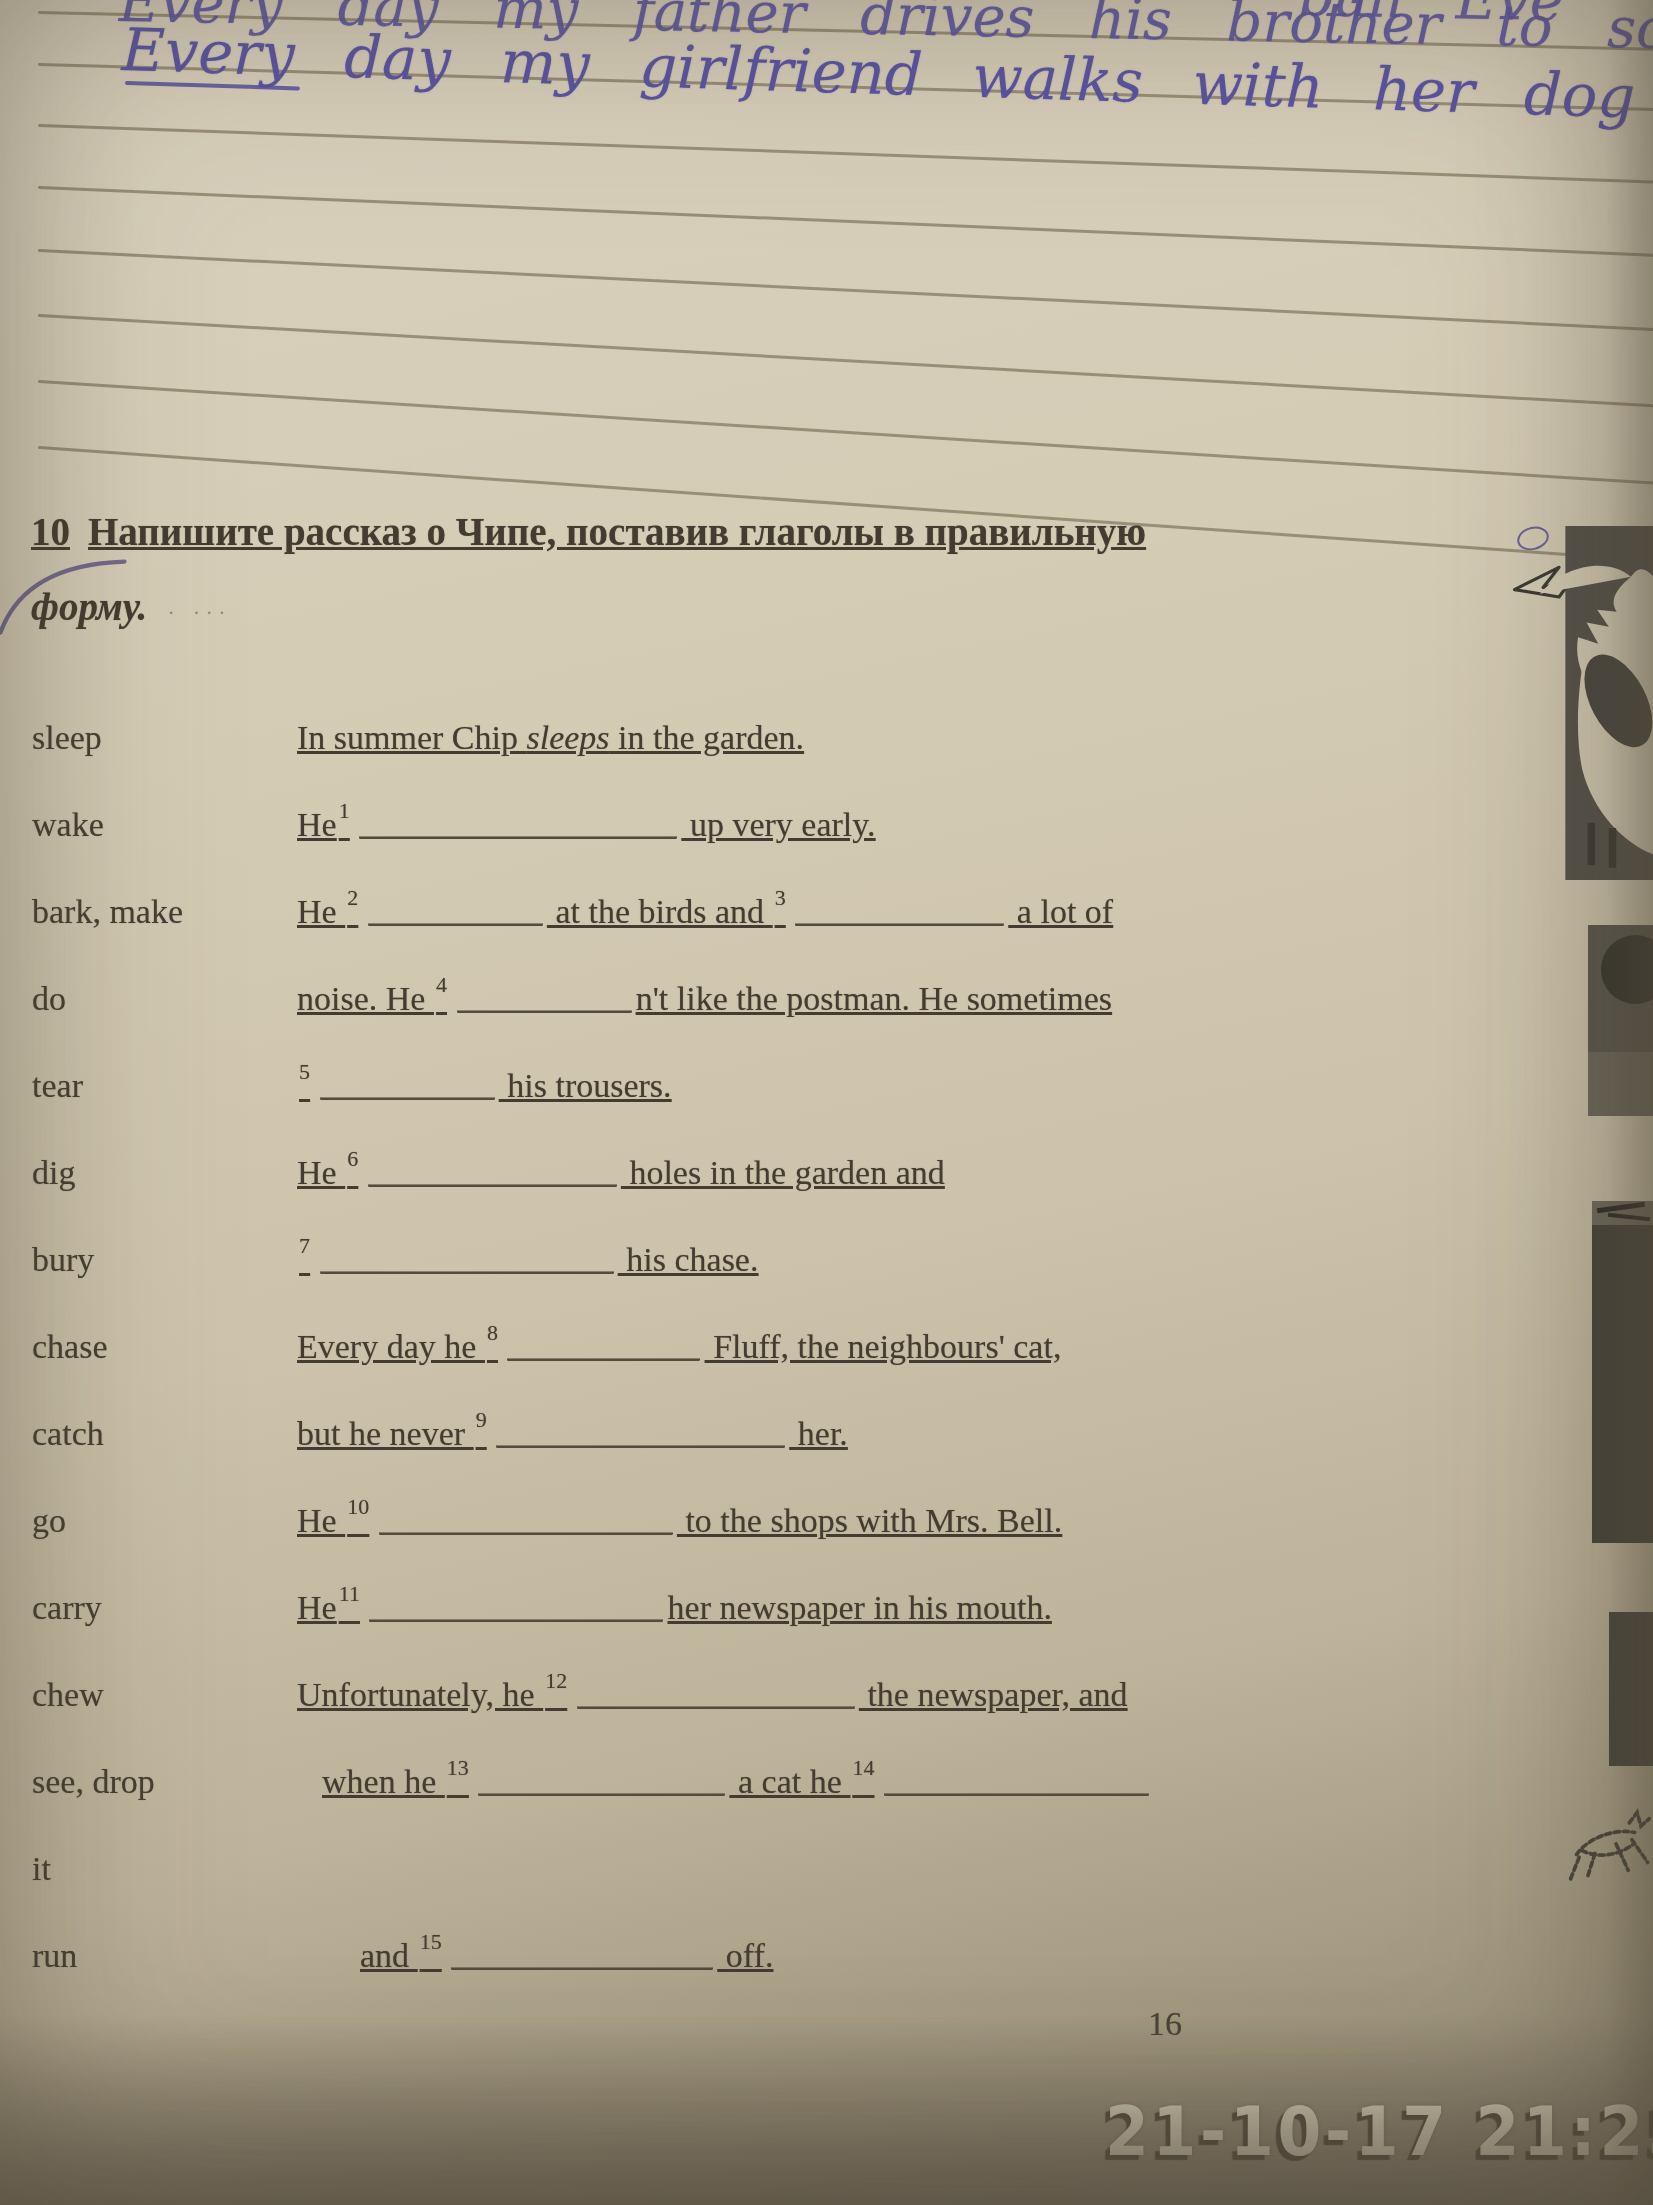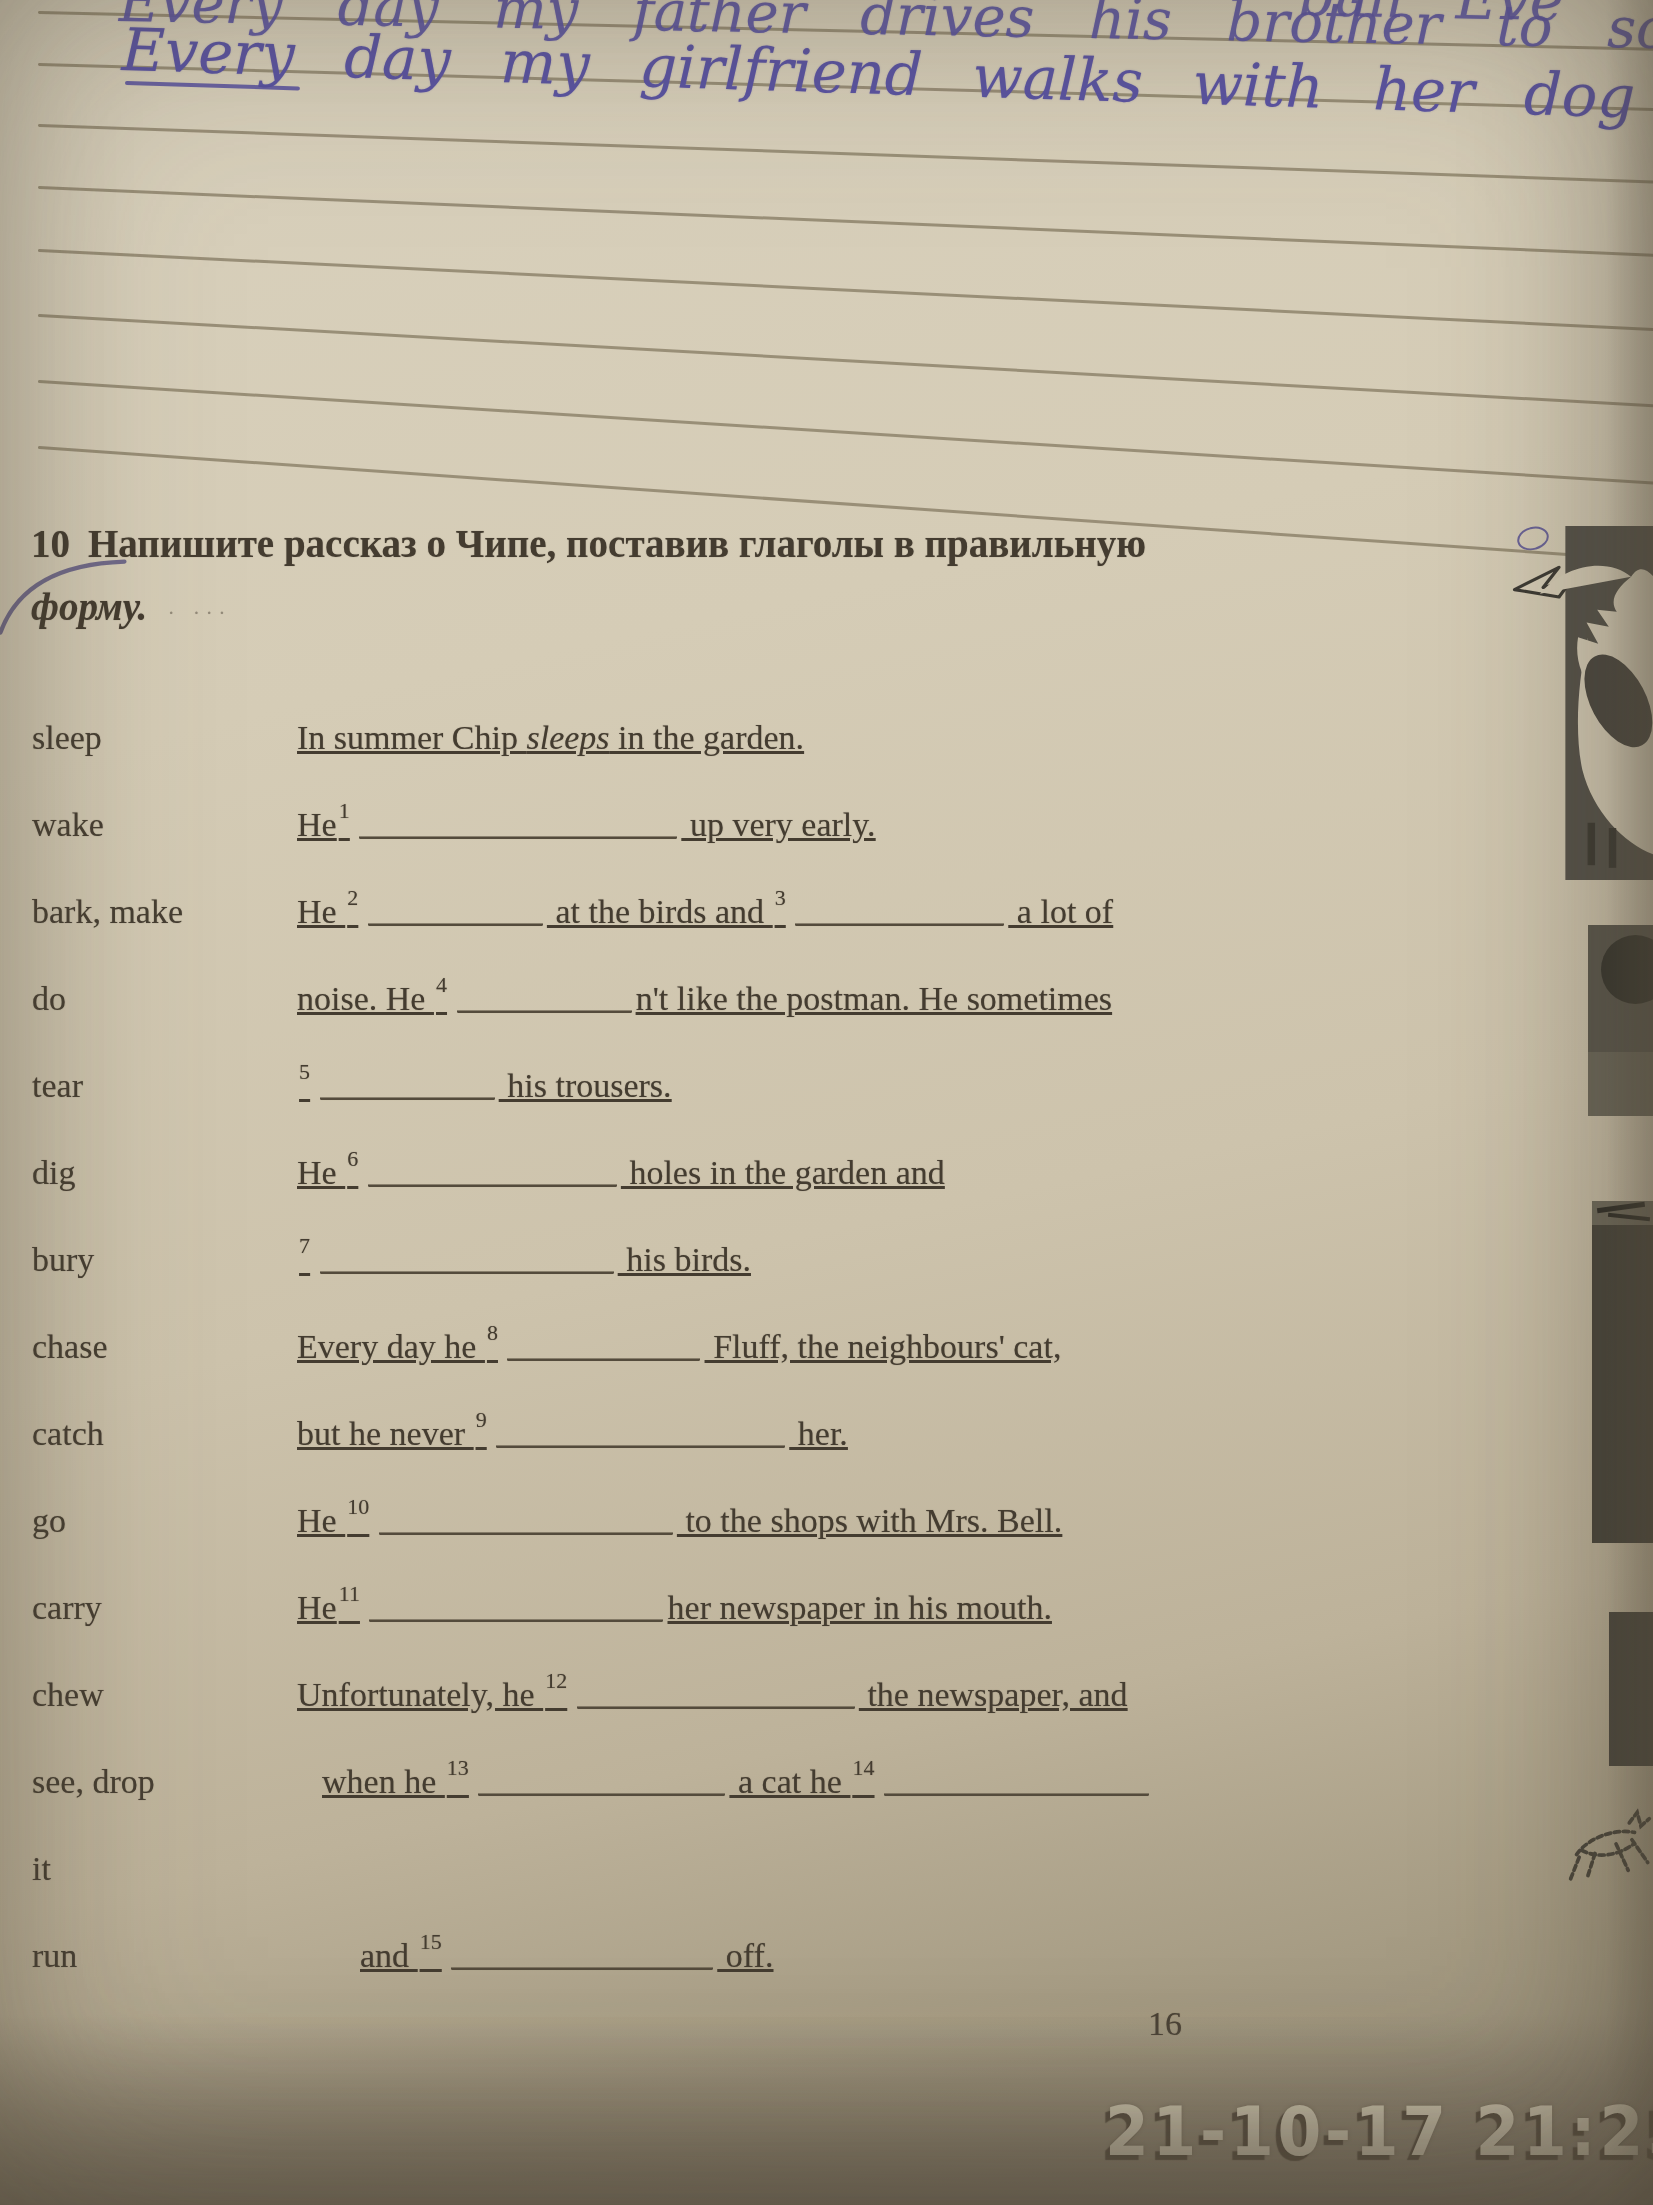--- a/index.html
+++ b/index.html
@@ -71,21 +71,21 @@
 
   <div class="hand" style="left:1299px;top:-38px;font-size:57px;word-spacing:32px;transform:rotate(1.2deg);opacity:.9;">ball Eve</div>
   <div class="hand" style="left:119px;top:-31px;font-size:56px;word-spacing:37px;transform:rotate(1.0deg);opacity:.92;">Every day my father drives his brother to school</div>
   <div class="hand" style="left:122px;top:15px;font-size:59px;word-spacing:31px;transform:rotate(1.8deg);">Every day my girlfriend walks with her dog Ru</div>
   <div class="hand-underline" style="left:125px;top:81px;width:175px;transform:rotate(1.8deg);"></div>
 
   <svg class="pen-arc" style="left:-3.2px;top:534px;" width="133" height="106" viewBox="0 0 250 200">
     <path d="M6,186 Q52,58 240,52" fill="none" stroke="#57517f" stroke-width="8" stroke-linecap="round" opacity="0.8"></path>
   </svg>
 
-  <div class="ex-header print" style="top:524px;width:1617px;">
+  <div class="ex-header print" style="top:512px;width:1617px;text-decoration:underline;">
     <span class="num">10</span><span>Напишите рассказ о Чипе, поставив глаголы в правильную</span>
   </div>
   <div class="ex-header print" style="top:587px;font-style:italic;">
     <span>форму.</span><span class="ex-dots">· ···</span>
   </div>
 
   <div class="ex-rows">
       <div class="ex-row">
         <span class="verb">sleep</span>
         <span class="sentence"><span>In summer Chip </span><em>sleeps</em><span> in the garden.</span></span>
@@ -105,21 +105,21 @@
       <div class="ex-row">
         <span class="verb">tear</span>
         <span class="sentence"><sup>5</sup><span class="blank" style="width: 175px;"></span><span> his trousers.</span></span>
       </div>
       <div class="ex-row">
         <span class="verb">dig</span>
         <span class="sentence"><span>He </span><sup>6</sup><span class="blank" style="width: 249px;"></span><span> holes in the garden and</span></span>
       </div>
       <div class="ex-row">
         <span class="verb">bury</span>
-        <span class="sentence"><sup>7</sup><span class="blank" style="width: 294px;"></span><span> his birds.</span></span>
+        <span class="sentence"><sup>7</sup><span class="blank" style="width: 294px;"></span><span> his chase.</span></span>
       </div>
       <div class="ex-row">
         <span class="verb">chase</span>
         <span class="sentence"><span>Every day he </span><sup>8</sup><span class="blank" style="width: 193px;"></span><span> Fluff, the neighbours' cat,</span></span>
       </div>
       <div class="ex-row">
         <span class="verb">catch</span>
         <span class="sentence"><span>but he never </span><sup>9</sup><span class="blank" style="width: 289px;"></span><span> her.</span></span>
       </div>
       <div class="ex-row">

